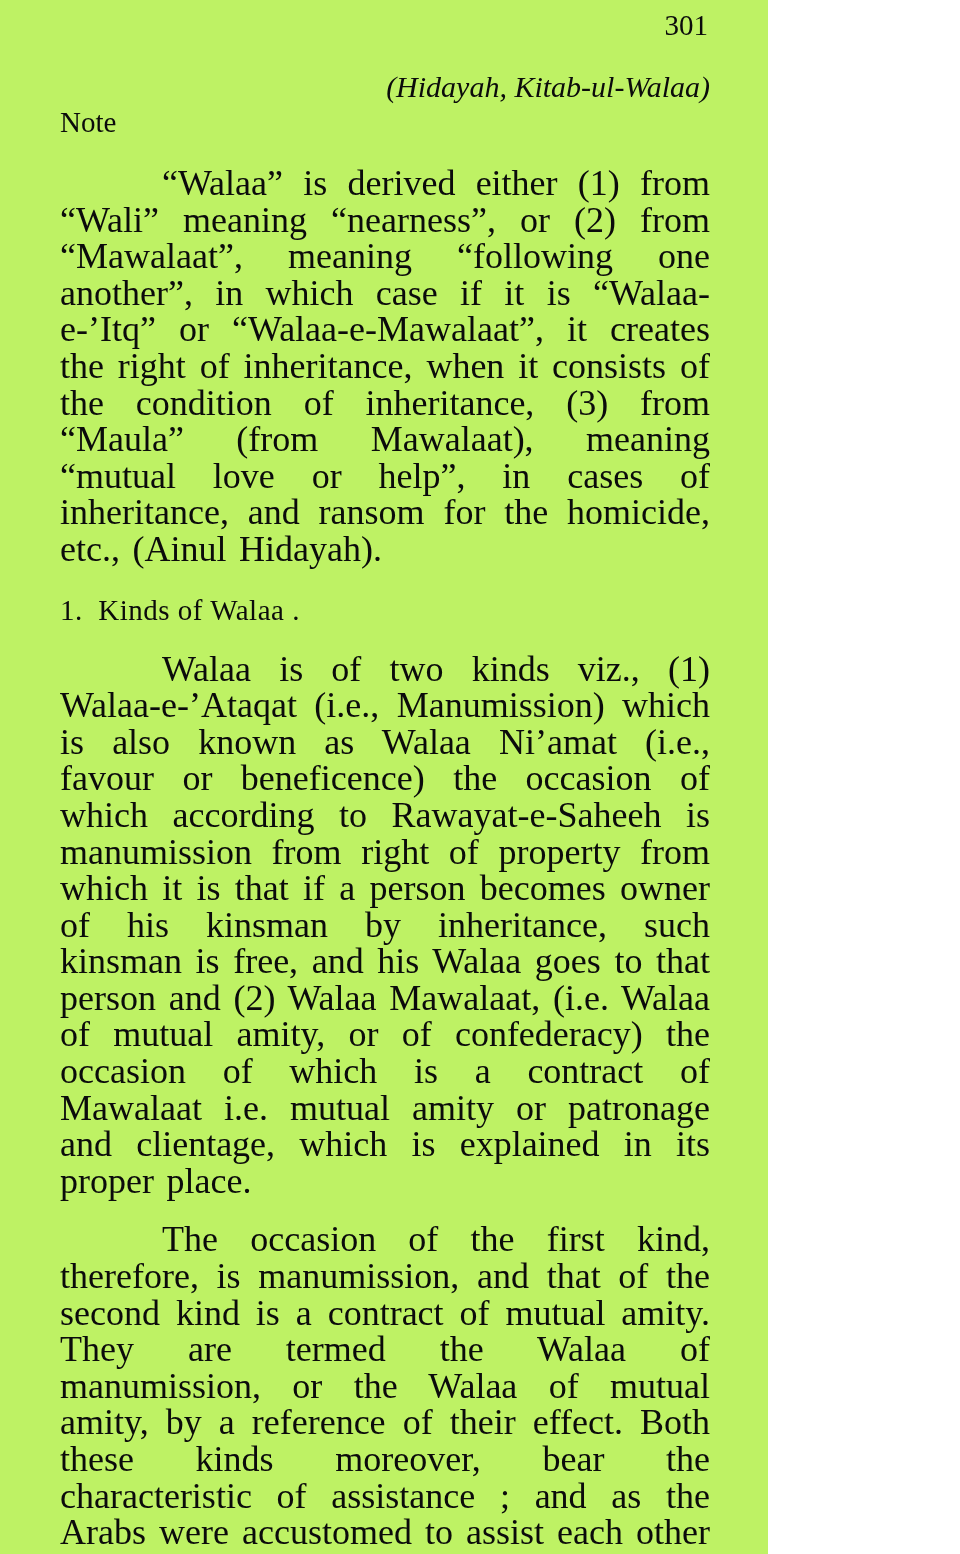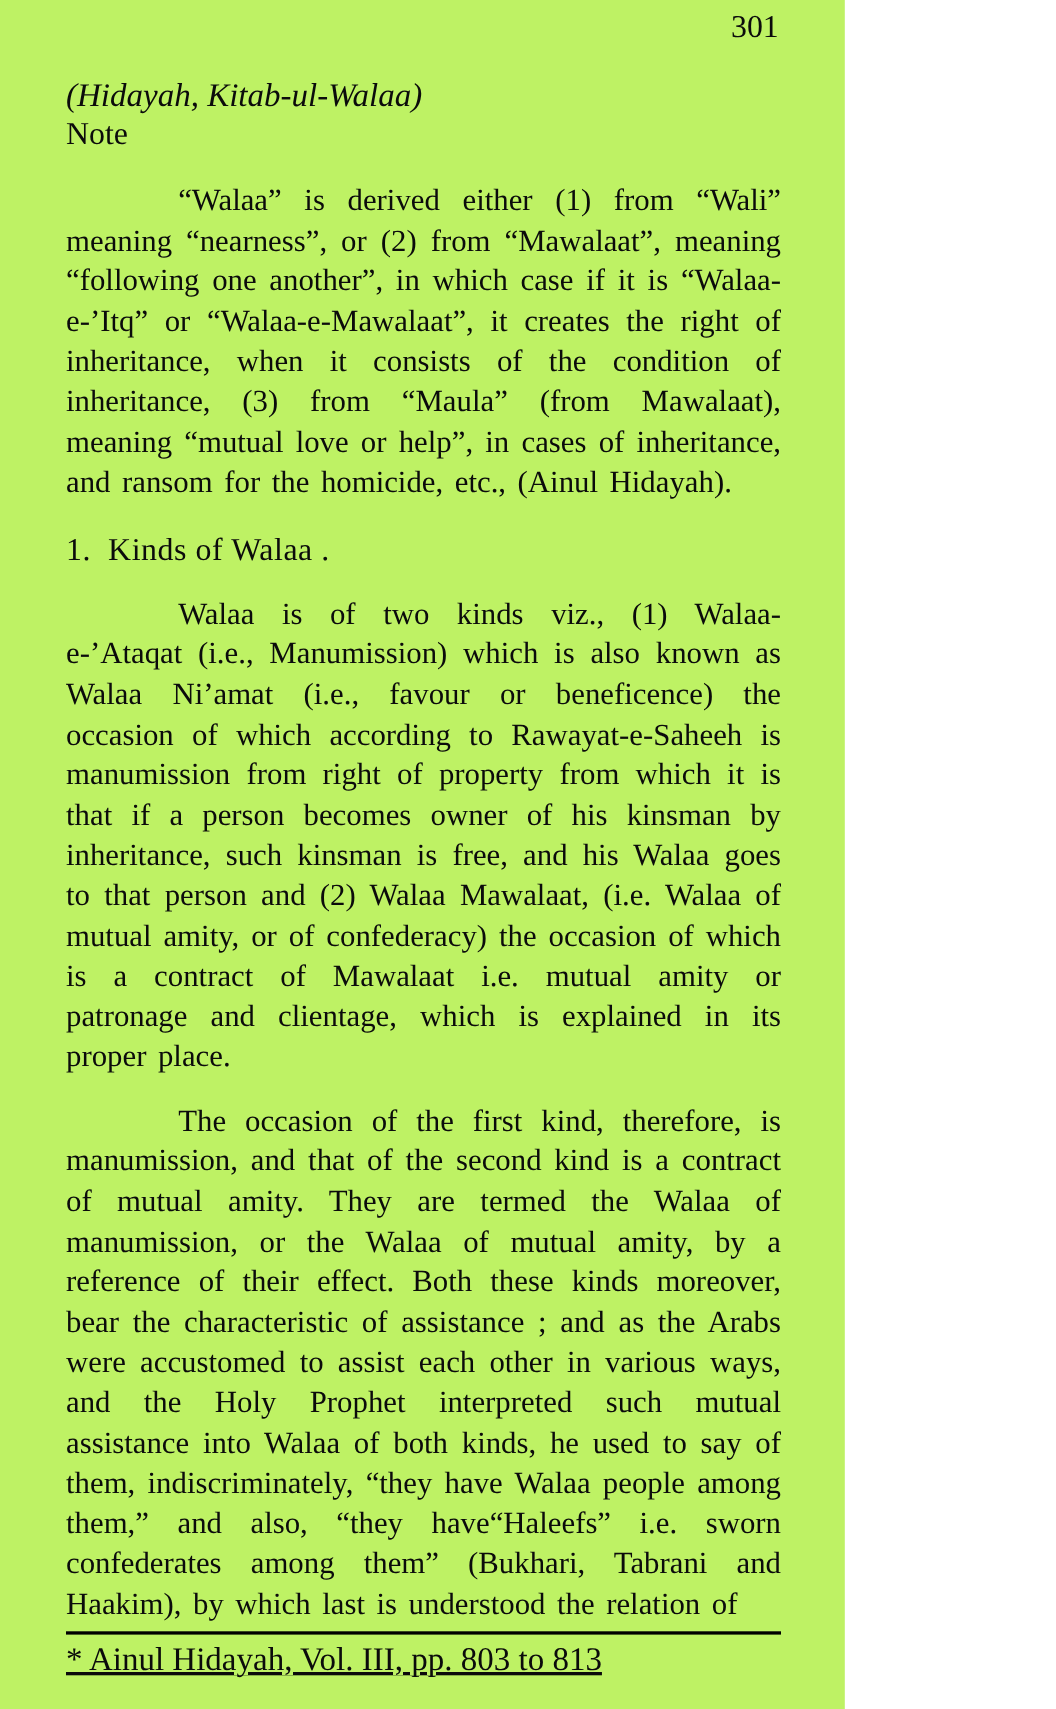--- a/index.html
+++ b/index.html
@@ -30,31 +30,31 @@
     }
     .doc-title {
       margin: 34px 0 0 0;
       text-align: center;
       font-size: 30px;
       font-weight: bold;
       letter-spacing: 2px;
     }
     .doc-subtitle {
       margin-top: 28px;
-      text-align: left;
+      text-align: right;
       font-size: 30px;
       font-style: italic;
     }
     .doc-note {
       margin-top: 2px;
       font-size: 29px;
     }
     .para {
       margin: 0;
-      font-size: 28px;
+      font-size: 36px;
       line-height: 36.6px;
       text-align: justify;
       text-indent: 102px;
       word-spacing: 3.5px;
     }
     .para.p-intro { margin-top: 26px; }
     .para.p-kinds { margin-top: 24px; }
     .para.p-occasion { margin-top: 22px; }
     .section-heading {
       margin: 26px 0 0 0;

